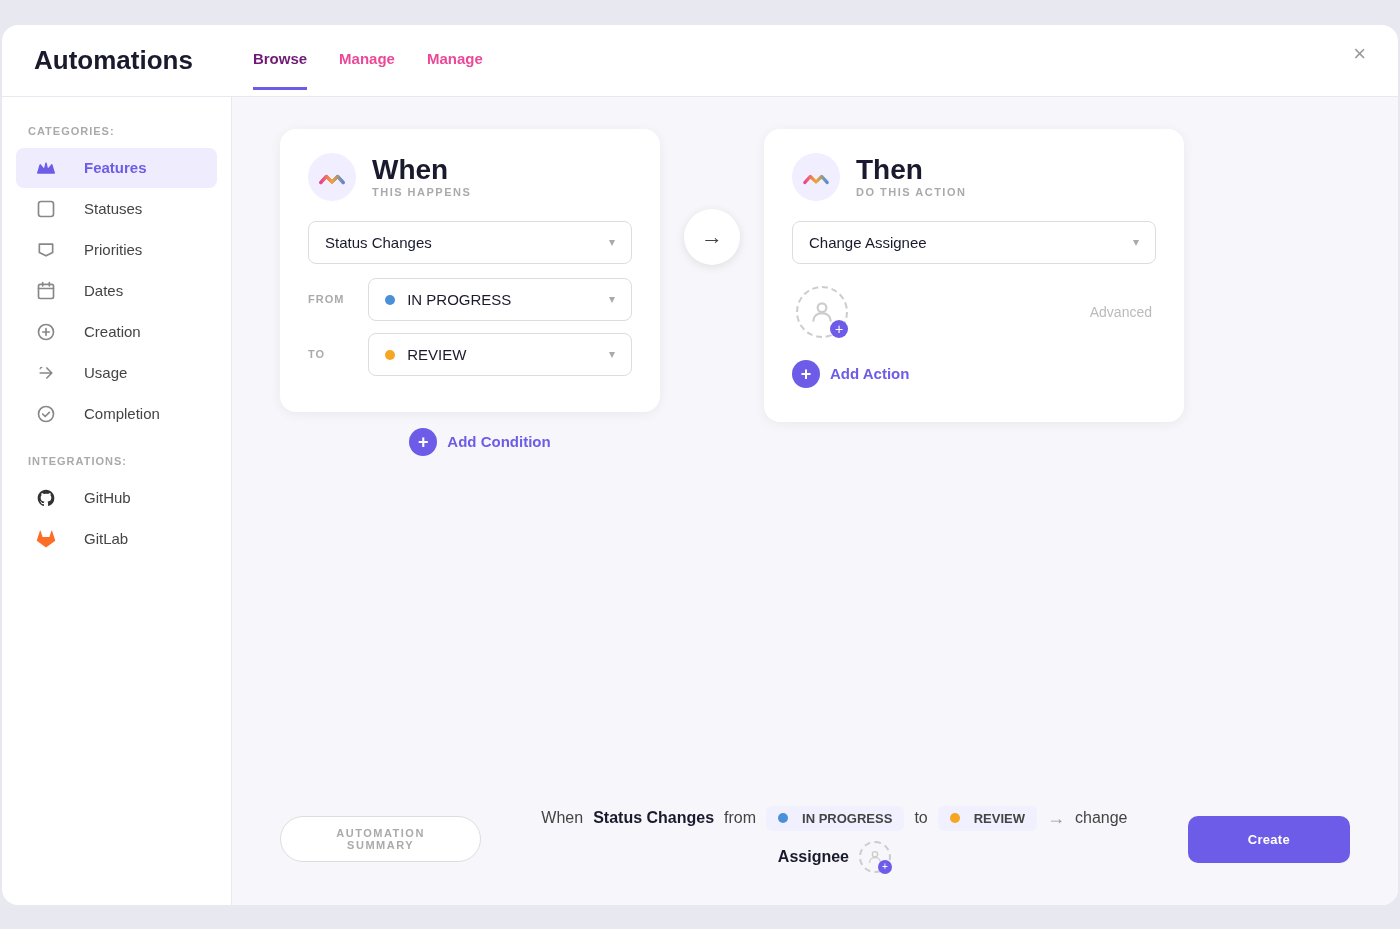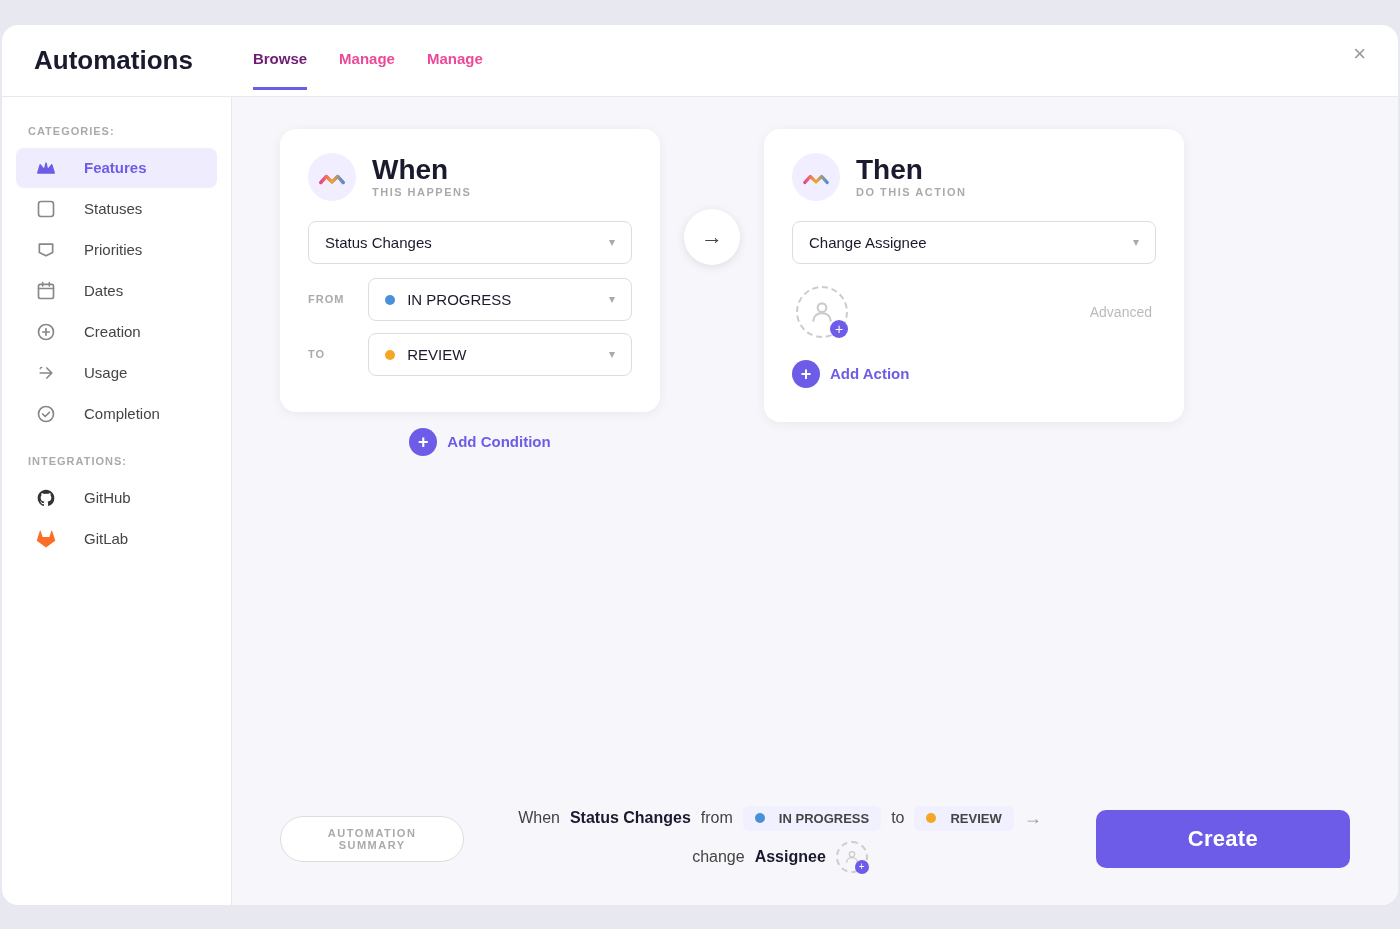--- a/index.html
+++ b/index.html
@@ -359,22 +359,22 @@
       font-size: 10px;
       display: flex;
       align-items: center;
       justify-content: center;
     }
     .create-btn {
       background: #6c5ce7;
       color: #fff;
       border: none;
       border-radius: 10px;
-      padding: 16px 92px;
-      font-size: 22px;
+      padding: 16px 60px;
+      font-size: 13px;
       font-weight: 700;
       cursor: pointer;
       letter-spacing: 0.3px;
     }
     
     .clickup-logo {
       width: 30px;
       height: 30px;
     }
     .block-col {

